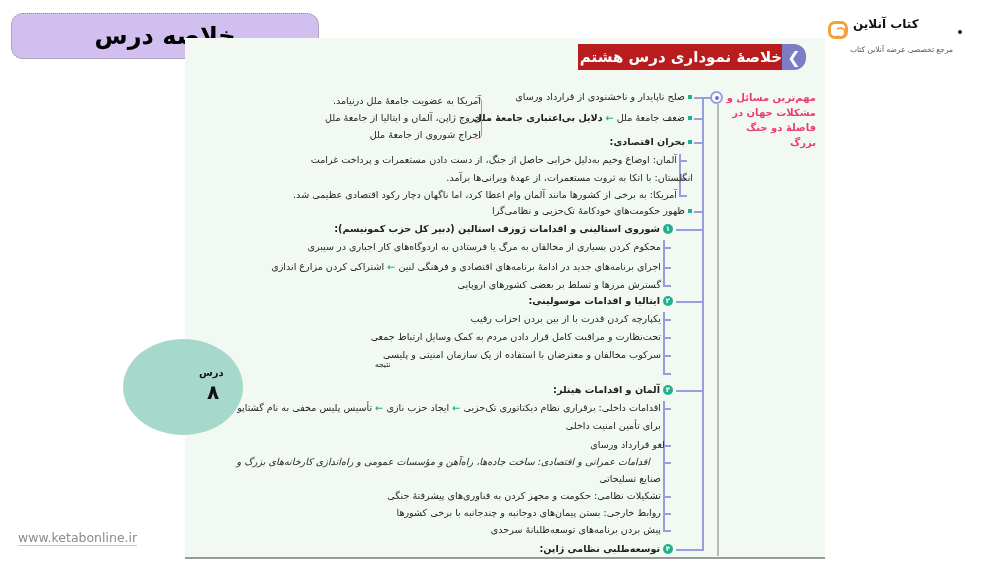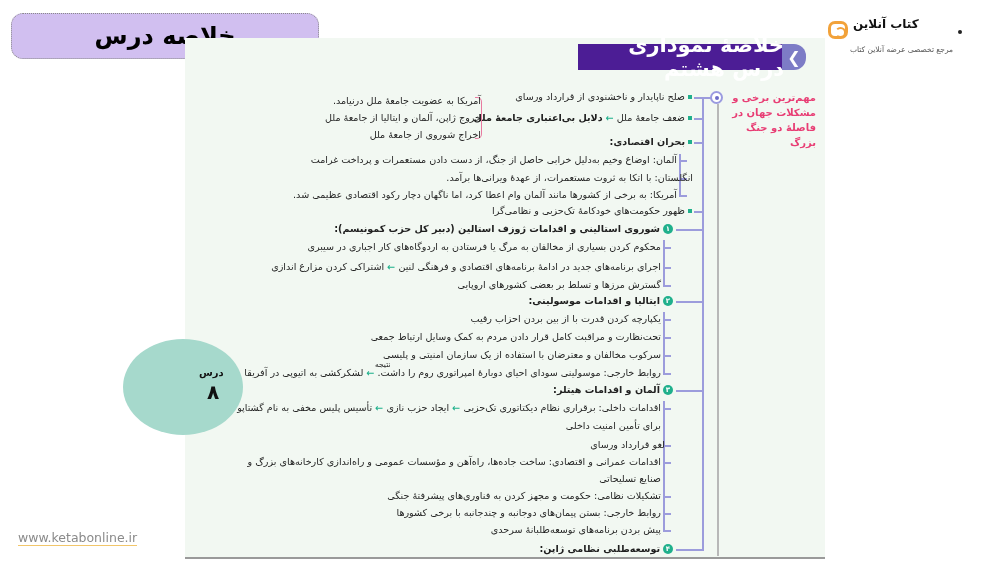--- a/index.html
+++ b/index.html
@@ -26,21 +26,21 @@
   .logo-name { position:absolute; left:27px; top:-1px; font-size:12px; font-weight:bold; color:#111; white-space:nowrap; }
   .logo-dot { position:absolute; left:132px; top:12px; width:4px; height:4px; background:#222; border-radius:50%; }
   .logo-sub { position:absolute; left:24px; top:27px; font-size:7.5px; color:#555; white-space:nowrap; }
 
   .panel {
     position:absolute; left:185px; top:38px; width:640px; height:519px;
     background:#f2f8f2; border-bottom:2px solid #9a9a9a;
   }
   .header-pill {
     position:absolute; left:393px; top:6px; width:206px; height:26px;
-    background:#4c1d95; color:#fff; font-weight:bold; font-size:21px;
+    background:#b91c1c; color:#fff; font-weight:bold; font-size:15px;
     direction:rtl; display:flex; align-items:center; justify-content:center;text-align:right;
   }
   .header-chev {
     position:absolute; left:597px; top:6px; width:24px; height:26px;
     background:#7d7cc6; border-radius:0 12px 12px 0;
     color:#fff; font-weight:bold; font-size:16px; display:flex; align-items:center; justify-content:center;
   }
   .main-node {
     position:absolute; left:525px; top:53px; width:13px; height:13px;
     border:2px solid #9b9be0; border-radius:50%; background:#fff; box-sizing:border-box;
@@ -92,21 +92,21 @@
   <div class="logo-name">کتاب آنلاین</div>
   <div class="logo-dot"></div>
   <div class="logo-sub">مرجع تخصصی عرضه آنلاین کتاب</div>
 </div>
 
 <div class="panel">
   <div class="header-pill">خلاصهٔ نموداری درس هشتم</div>
   <div class="header-chev">❮</div>
 
   <div class="main-node"></div>
-  <div class="main-label">مهم‌ترین برخی و مشکلات جهان در فاصلهٔ دو جنگ بزرگ</div>
+  <div class="main-label">مهم‌ترین مسائل و مشکلات جهان در فاصلهٔ دو جنگ بزرگ</div>
   <div class="grey-v"></div>
 
   <div class="hline" style="left:511px; top:59px; width:15px;"></div>
   <div class="vline" style="left:517px; top:59px; height:454px;"></div>
   <div class="hline" style="left:509px; top:59px; width:9px;"></div>
   <div class="hline" style="left:509px; top:80px; width:9px;"></div>
   <div class="hline" style="left:509px; top:104px; width:9px;"></div>
   <div class="hline" style="left:509px; top:173px; width:9px;"></div>
   <div class="hline" style="left:491px; top:191px; width:27px;"></div>
   <div class="hline" style="left:491px; top:263px; width:27px;"></div>
@@ -161,25 +161,20 @@
     <span class="num">۲</span><span>ایتالیا و اقدامات موسولینی:</span>
   </div>
   <div class="vline" style="left:478px; top:274px; height:62px;"></div>
   <div class="hline" style="left:478px; top:281px; width:8px;"></div>
   <div class="hline" style="left:478px; top:299px; width:8px;"></div>
   <div class="hline" style="left:478px; top:317px; width:8px;"></div>
   <div class="hline" style="left:478px; top:335px; width:8px;"></div>
   <div class="row" style="right:164px; top:274px;">یکپارچه کردن قدرت با از بین بردن احزاب رقیب</div>
   <div class="row" style="right:164px; top:292px;">تحت‌نظارت و مراقبت کامل قرار دادن مردم به کمک وسایل ارتباط جمعی</div>
   <div class="row" style="right:164px; top:310px;">سرکوب مخالفان و معترضان با استفاده از یک سازمان امنیتی و پلیسی</div>
-  <div class="row" style="right:164px; top:328px;">
-    <span>روابط خارجی: موسولینی سودای احیای دوبارهٔ امپراتوری روم را داشت.</span>
-    <span class="arrow">←</span>
-    <span>لشکرکشی به اتیوپی در آفریقا</span>
-  </div>
   <div class="result-tag" style="left:190px; top:322px;">نتیجه</div>
 
   <div class="row bold" style="right:152px; top:345px;">
     <span class="num">۳</span><span>آلمان و اقدامات هیتلر:</span>
   </div>
   <div class="vline" style="left:478px; top:363px; height:130px;"></div>
   <div class="hline" style="left:478px; top:370px; width:8px;"></div>
   <div class="hline" style="left:478px; top:407px; width:8px;"></div>
   <div class="hline" style="left:478px; top:424px; width:8px;"></div>
   <div class="hline" style="left:478px; top:458px; width:8px;"></div>
@@ -187,21 +182,21 @@
   <div class="hline" style="left:478px; top:492px; width:8px;"></div>
   <div class="row" style="right:164px; top:363px;">
     <span>اقدامات داخلی: برقراری نظام دیکتاتوری تک‌حزبی</span>
     <span class="arrow">←</span>
     <span>ایجاد حزب نازی</span>
     <span class="arrow">←</span>
     <span>تأسیس پلیس مخفی به نام گشتاپو</span>
   </div>
   <div class="row" style="right:164px; top:381px;">برای تأمین امنیت داخلی</div>
   <div class="row" style="right:160px; top:400px;text-align:center;">لغو قرارداد ورسای</div>
-  <div class="row" style="right:164px; top:417px;">اقدامات عمرانی و اقتصادی: ساخت جاده‌ها، راه‌آهن و مؤسسات عمومی و راه‌اندازی کارخانه‌های بزرگ و</div>
+  <div class="row" style="right:175px; top:417px;font-style:italic;">اقدامات عمرانی و اقتصادی: ساخت جاده‌ها، راه‌آهن و مؤسسات عمومی و راه‌اندازی کارخانه‌های بزرگ و</div>
   <div class="row" style="right:164px; top:434px;">صنایع تسلیحاتی</div>
   <div class="row" style="right:164px; top:451px;">تشکیلات نظامی: حکومت و مجهز کردن به فناوری‌های پیشرفتهٔ جنگی</div>
   <div class="row" style="right:164px; top:468px;">روابط خارجی: بستن پیمان‌های دوجانبه و چندجانبه با برخی کشورها</div>
   <div class="row" style="right:164px; top:485px;">پیش بردن برنامه‌های توسعه‌طلبانهٔ سرحدی</div>
 
   <div class="row bold" style="right:152px; top:504px;">
     <span class="num">۴</span><span>توسعه‌طلبی نظامی ژاپن:</span>
   </div>
 
   <div class="lesson-circle"></div>

